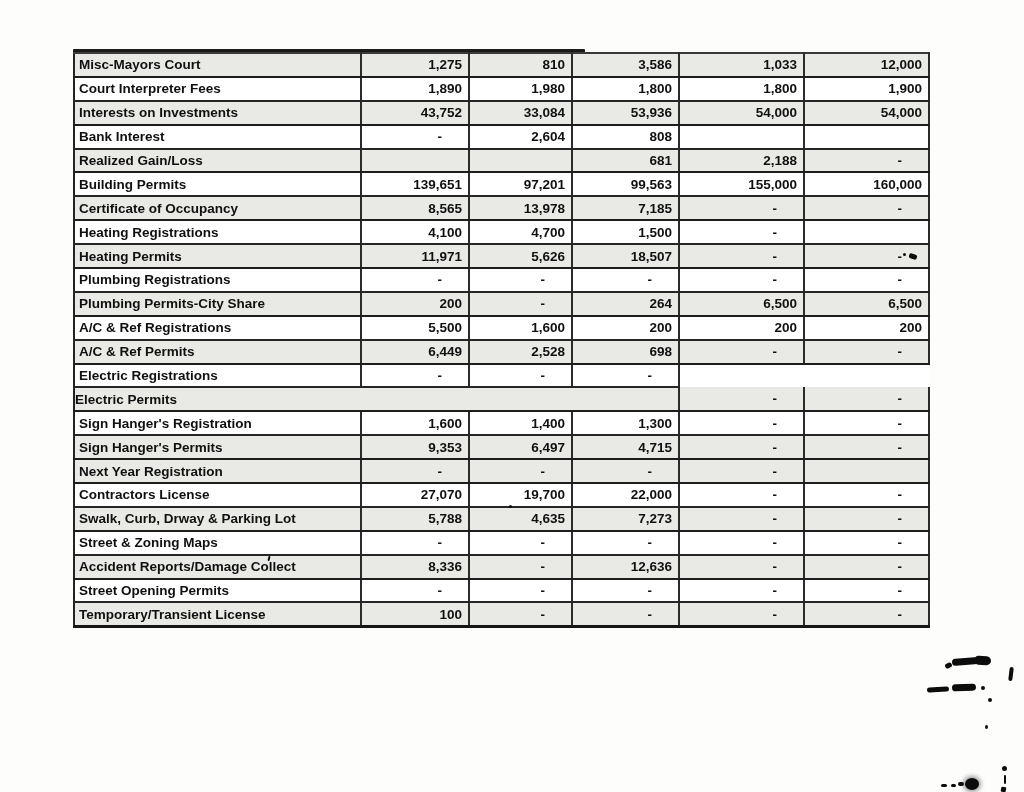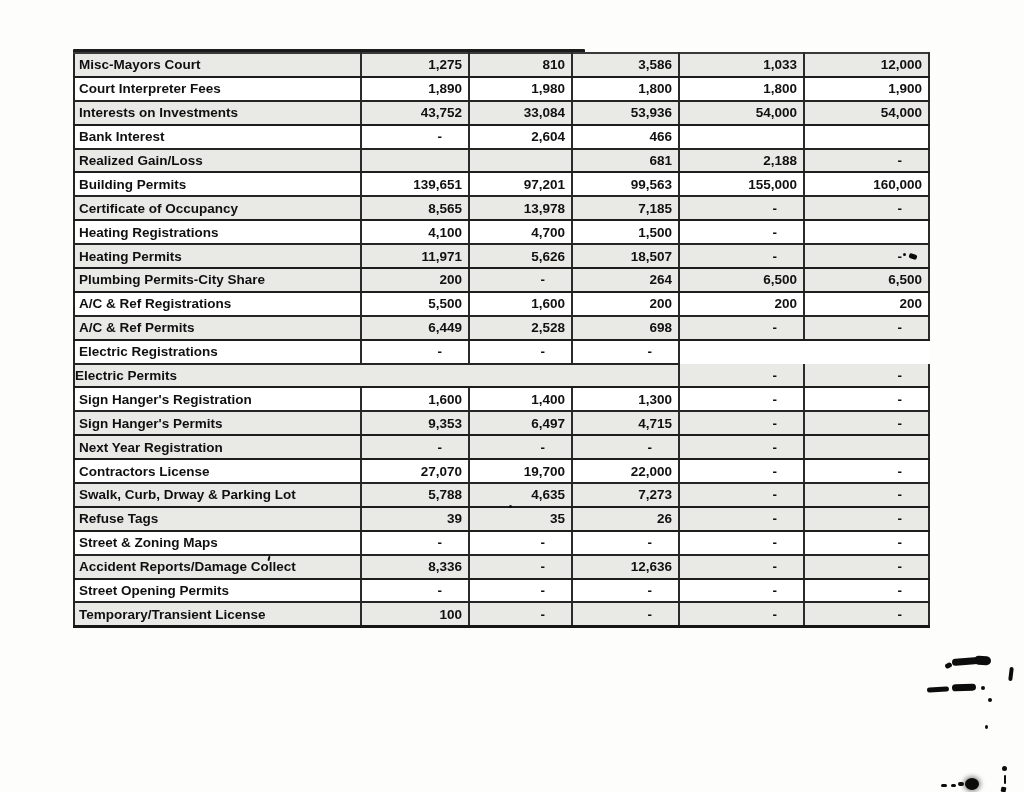--- a/index.html
+++ b/index.html
@@ -127,21 +127,21 @@
           <td class="num">43,752</td>
           <td class="num">33,084</td>
           <td class="num">53,936</td>
           <td class="num">54,000</td>
           <td class="num">54,000</td>
         </tr>
         <tr>
           <td class="lbl">Bank Interest</td>
           <td class="num dash">-</td>
           <td class="num">2,604</td>
-          <td class="num">466</td>
+          <td class="num">808</td>
           <td class="num"></td>
           <td class="num"></td>
         </tr>
         <tr class="alt">
           <td class="lbl">Realized Gain/Loss</td>
           <td class="num"></td>
           <td class="num"></td>
           <td class="num">681</td>
           <td class="num">2,188</td>
           <td class="num dash">-</td>
@@ -171,20 +171,28 @@
           <td class="num"></td>
         </tr>
         <tr class="alt">
           <td class="lbl">Heating Permits</td>
           <td class="num">11,971</td>
           <td class="num">5,626</td>
           <td class="num">18,507</td>
           <td class="num dash">-</td>
           <td class="num dash">-</td>
         </tr>
+        <tr>
+          <td class="lbl">Plumbing Registrations</td>
+          <td class="num dash">-</td>
+          <td class="num dash">-</td>
+          <td class="num dash">-</td>
+          <td class="num dash">-</td>
+          <td class="num dash">-</td>
+        </tr>
         <tr class="alt">
           <td class="lbl">Plumbing Permits-City Share</td>
           <td class="num">200</td>
           <td class="num dash">-</td>
           <td class="num">264</td>
           <td class="num">6,500</td>
           <td class="num">6,500</td>
         </tr>
         <tr>
           <td class="lbl">A/C &amp; Ref Registrations</td>
@@ -245,28 +253,20 @@
           <td class="num">19,700</td>
           <td class="num">22,000</td>
           <td class="num dash">-</td>
           <td class="num dash">-</td>
         </tr>
         <tr class="alt">
           <td class="lbl">Swalk, Curb, Drway &amp; Parking Lot</td>
           <td class="num">5,788</td>
           <td class="num">4,635</td>
           <td class="num">7,273</td>
-          <td class="num dash">-</td>
-          <td class="num dash">-</td>
-        </tr>
-        <tr class="alt">
-          <td class="lbl">Refuse Tags</td>
-          <td class="num">39</td>
-          <td class="num">35</td>
-          <td class="num">26</td>
           <td class="num dash">-</td>
           <td class="num dash">-</td>
         </tr>
         <tr>
           <td class="lbl">Street &amp; Zoning Maps</td>
           <td class="num dash">-</td>
           <td class="num dash">-</td>
           <td class="num dash">-</td>
           <td class="num dash">-</td>
           <td class="num dash">-</td>

